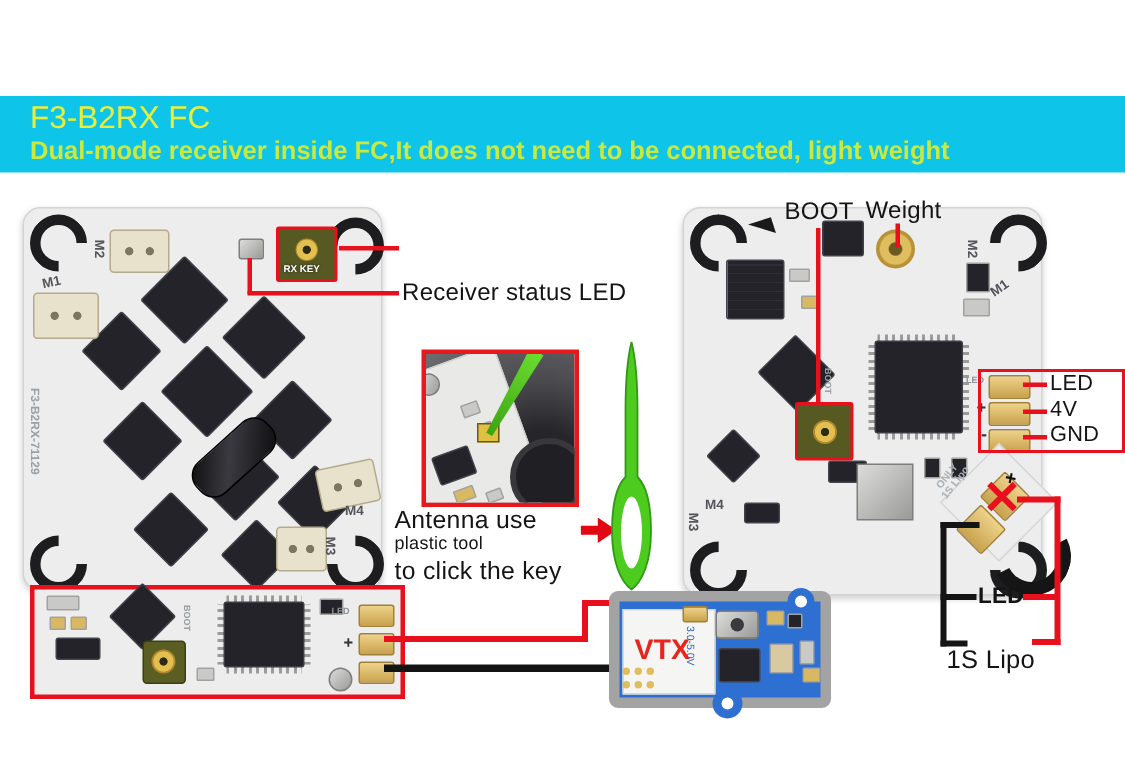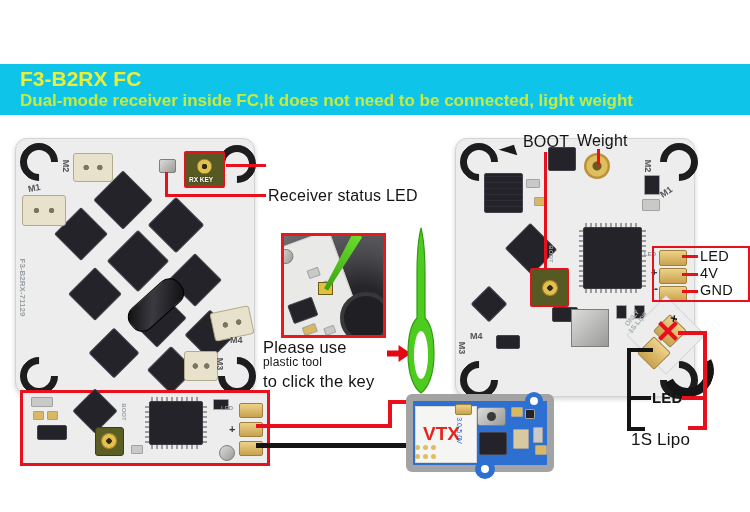--- a/index.html
+++ b/index.html
@@ -32,21 +32,21 @@
   .silver{position:absolute;background:linear-gradient(135deg,#dcdcda,#9a9a98);border:1px solid #7e7e7e}
   .smallcap{position:absolute;background:#c9c9c7;border:1px solid #a2a2a0;border-radius:1px}
 </style>
 </head>
 <body>
 
 <div id="stage">
 
 
   <div class="abs" style="left:0;top:64px;width:750px;height:51px;background:#0fc4e9">
-    <div class="abs" style="left:20px;top:3px;font-size:21px;font-weight:700;color:#e9ef39;white-space:nowrap">F3-B2RX FC</div>
+    <div class="abs" style="left:20px;top:3px;font-size:21px;font-weight:400;color:#e9ef39;white-space:nowrap">F3-B2RX FC</div>
     <div class="abs" style="left:20px;top:27px;font-size:17px;font-weight:600;color:#c8e93f;white-space:nowrap">Dual-mode receiver inside FC,It does not need to be connected, light weight</div>
   </div>
 
   <div class="board" style="left:15px;top:138px;width:238px;height:254px">
     <div class="ring tl" style="left:4px;top:4px"></div>
     <div class="ring tr" style="left:202px;top:6px"></div>
     <div class="ring bl" style="left:4px;top:218px"></div>
     <div class="ring br" style="left:202px;top:218px"></div>
 
     <div>
@@ -95,21 +95,21 @@
       <div class="smallcap" style="left:50px;top:46px;width:8px;height:6px;background:#d9b863"></div>
       <div class="smallcap" style="left:20px;top:82px;width:12px;height:7px;background:#d9b863"></div>
       <div class="smallcap" style="left:40px;top:90px;width:9px;height:6px"></div>
     </div>
     <div class="abs" style="left:34px;top:46px;width:13px;height:11px;background:#e0c040;border:1px solid #6a5a14"></div>
     <div class="abs" style="left:50px;top:-6px;width:16px;height:64px;background:linear-gradient(#6ade2e,#3da312);transform:rotate(30deg);clip-path:polygon(18% 0,82% 0,64% 100%,36% 100%)"></div>
     <div class="abs" style="left:56px;top:56px;width:44px;height:44px;border-radius:50%;background:#202024;border:4px solid #38383c"></div>
   </div>
 
   <div>
-    <div class="lbl" style="left:263px;top:338px;font-size:16.5px">Please use</div>
+    <div class="lbl" style="left:263px;top:338px;font-size:16.5px">Antenna use</div>
     <div class="lbl" style="left:263px;top:355px;font-size:12px">plastic tool</div>
     <div class="lbl" style="left:263px;top:372px;font-size:16.5px">to click the key</div>
   </div>
 
   <div class="abs" style="left:387px;top:345px;width:24px;height:17px;background:#e30613;clip-path:polygon(0 32%,48% 32%,48% 0,100% 50%,48% 100%,48% 68%,0 68%)"></div>
 
   <svg class="abs" style="left:404px;top:226px" width="34" height="170" viewBox="0 0 34 170">
     <path d="M17,2 C15,10 13,26 13,48 L13,92 C8,97 4,108 4,128 C4,149 10,162 17,167 C24,162 30,149 30,128 C30,108 26,97 21,92 L21,48 C21,26 19,10 17,2 Z" fill="#4ecb1f" stroke="#2f9a12" stroke-width="1.2"></path>
     <ellipse cx="17" cy="129" rx="7" ry="24" fill="#ffffff"></ellipse>
   </svg>

